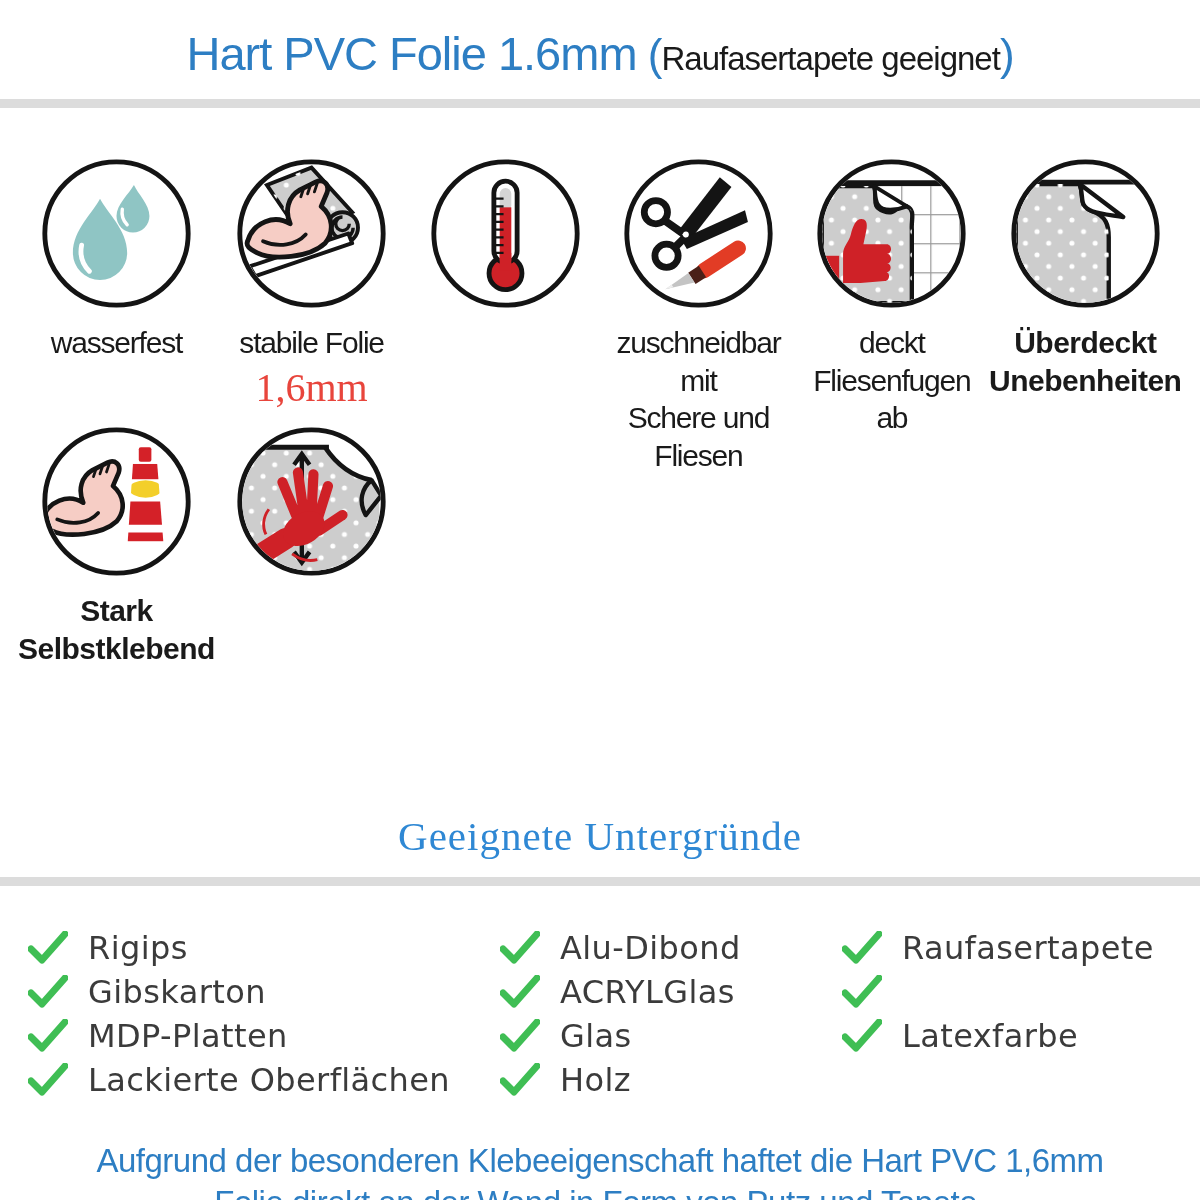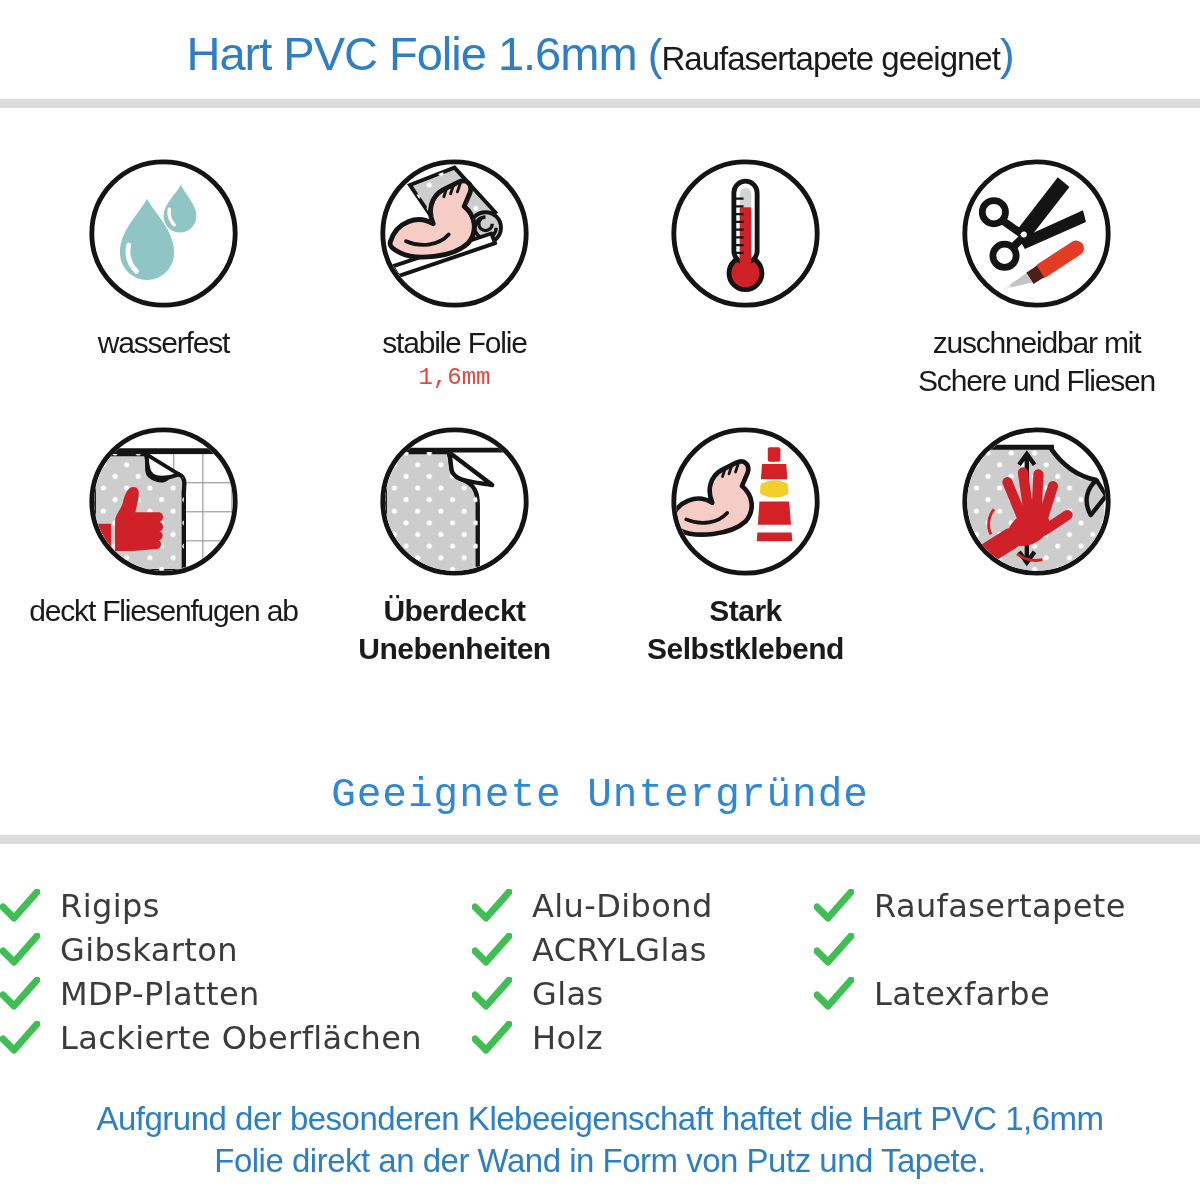--- a/index.html
+++ b/index.html
@@ -9,36 +9,36 @@
   
   .title-wrap { text-align:center; padding-top:26px; height:99px; white-space:nowrap; }
   .title-main  { font-size:47px; color:#2d7ec3; letter-spacing:-1px; }
   .title-paren { font-size:44px; color:#2d7ec3; letter-spacing:-1px; }
   .title-sub   { font-size:33px; color:#1a1a1a; letter-spacing:-1px; }
 
   .divider { height:9px; background:#dcdcdc; width:100%; }
   .divider.top { margin-top:0; }
 
   
-  .features { display:grid; grid-template-columns:repeat(4,1fr); grid-auto-rows:268px;
+  .features { display:grid; grid-template-columns:repeat(6,1fr); grid-auto-rows:268px;
               padding:0 18px; margin-top:48px; }
   .feature  { display:flex; flex-direction:column; align-items:center; }
   .feature svg { flex:none; }
   .feature-label { margin-top:13px; text-align:center; font-size:30px; color:#1a1a1a;
                    letter-spacing:-1.2px; line-height:1.25; white-space:pre-line; }
   .feature-label.bold { font-weight:bold; letter-spacing:-0.5px; }
-  .sub-red { margin-top:2px; text-align:center; font-family:Liberation Mono, monospace;
-             font-size:24px; color:#e8453c; }
+  .sub-red { margin-top:2px; text-align:center; font-family:Liberation Serif, serif;
+             font-size:40px; color:#e8453c; }
 
   
-  .substrates-heading { margin-top:80px; text-align:center; font-family:Liberation Mono, monospace;
+  .substrates-heading { margin-top:120px; text-align:center; font-family:Liberation Serif, serif;
                         font-size:41px; color:#2f88d4; letter-spacing:1px; }
   .divider.mid { margin-top:17px; }
 
-  .checklist { display:grid; grid-template-columns:472px 342px 1fr; 
+  .checklist { display:grid; grid-template-columns:472px 342px 1fr; padding-left:28px;
                margin-top:40px; }
   .check-col { display:flex; flex-direction:column; }
   .check-item { display:flex; align-items:center; height:44px; }
   .check-item svg { flex:none; margin-right:20px; }
   .check-text { font-family:"DejaVu Sans", sans-serif; font-size:32px; color:#3b3b3b;
                 letter-spacing:0.4px; white-space:nowrap; }
 
   
   .footer-note { margin-top:38px; text-align:center; font-size:33px; color:#2d7ec3;
                  letter-spacing:-0.5px; line-height:1.28; white-space:pre-line; }

